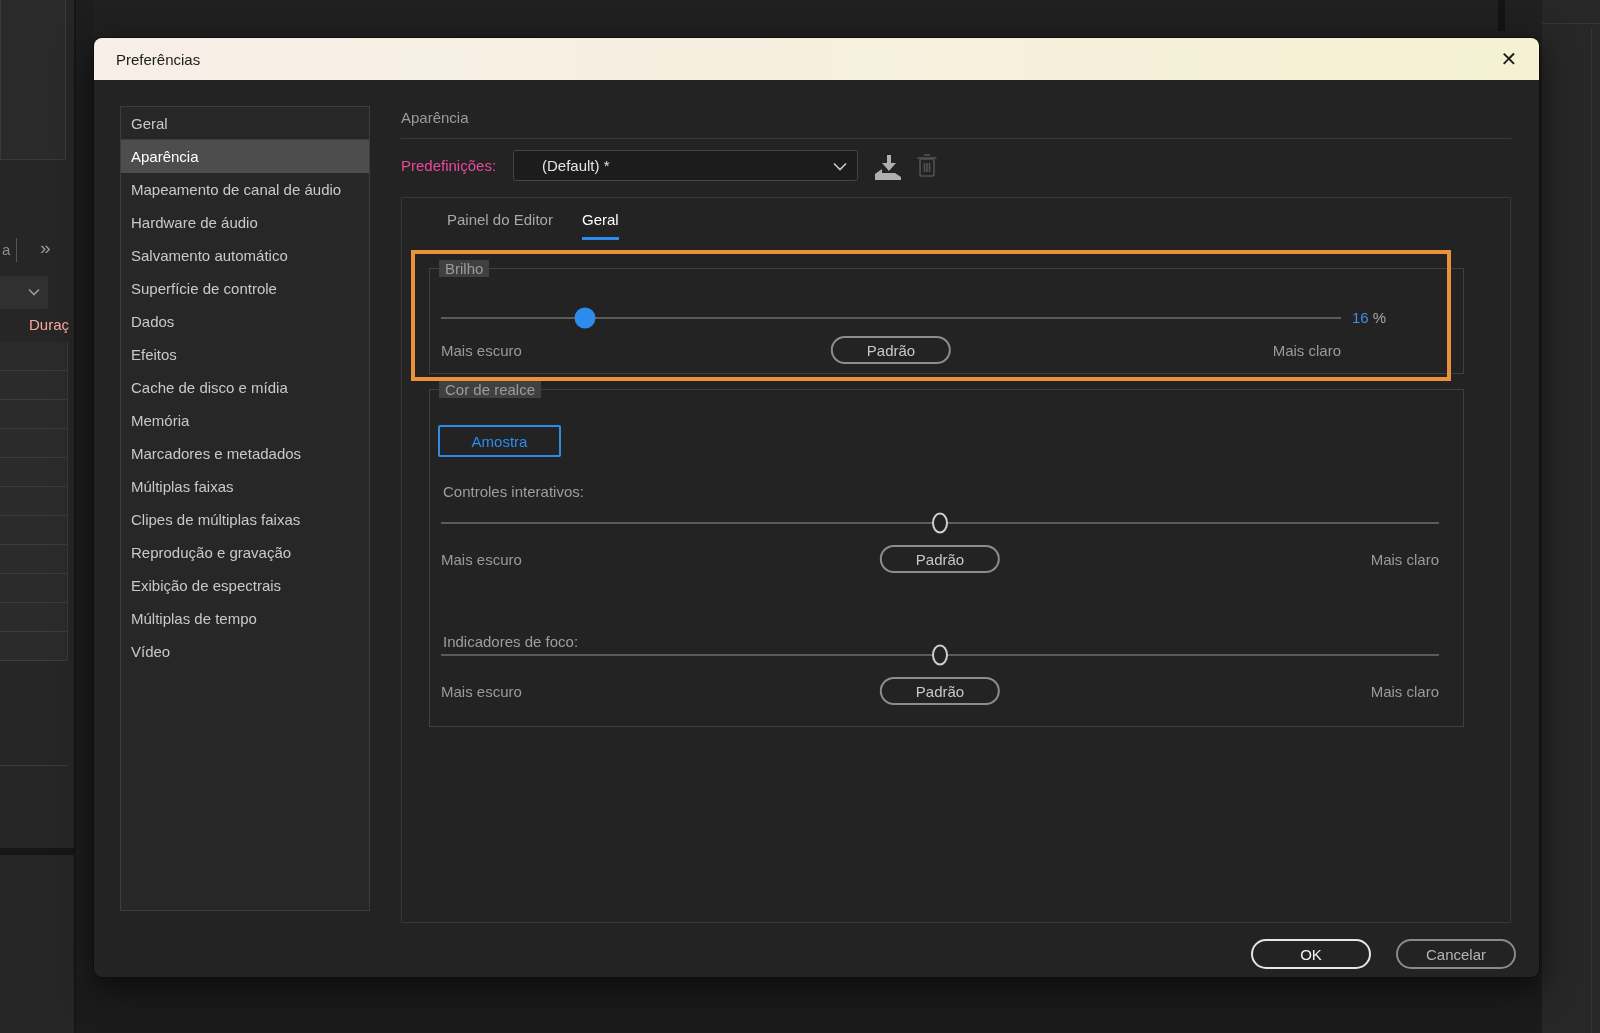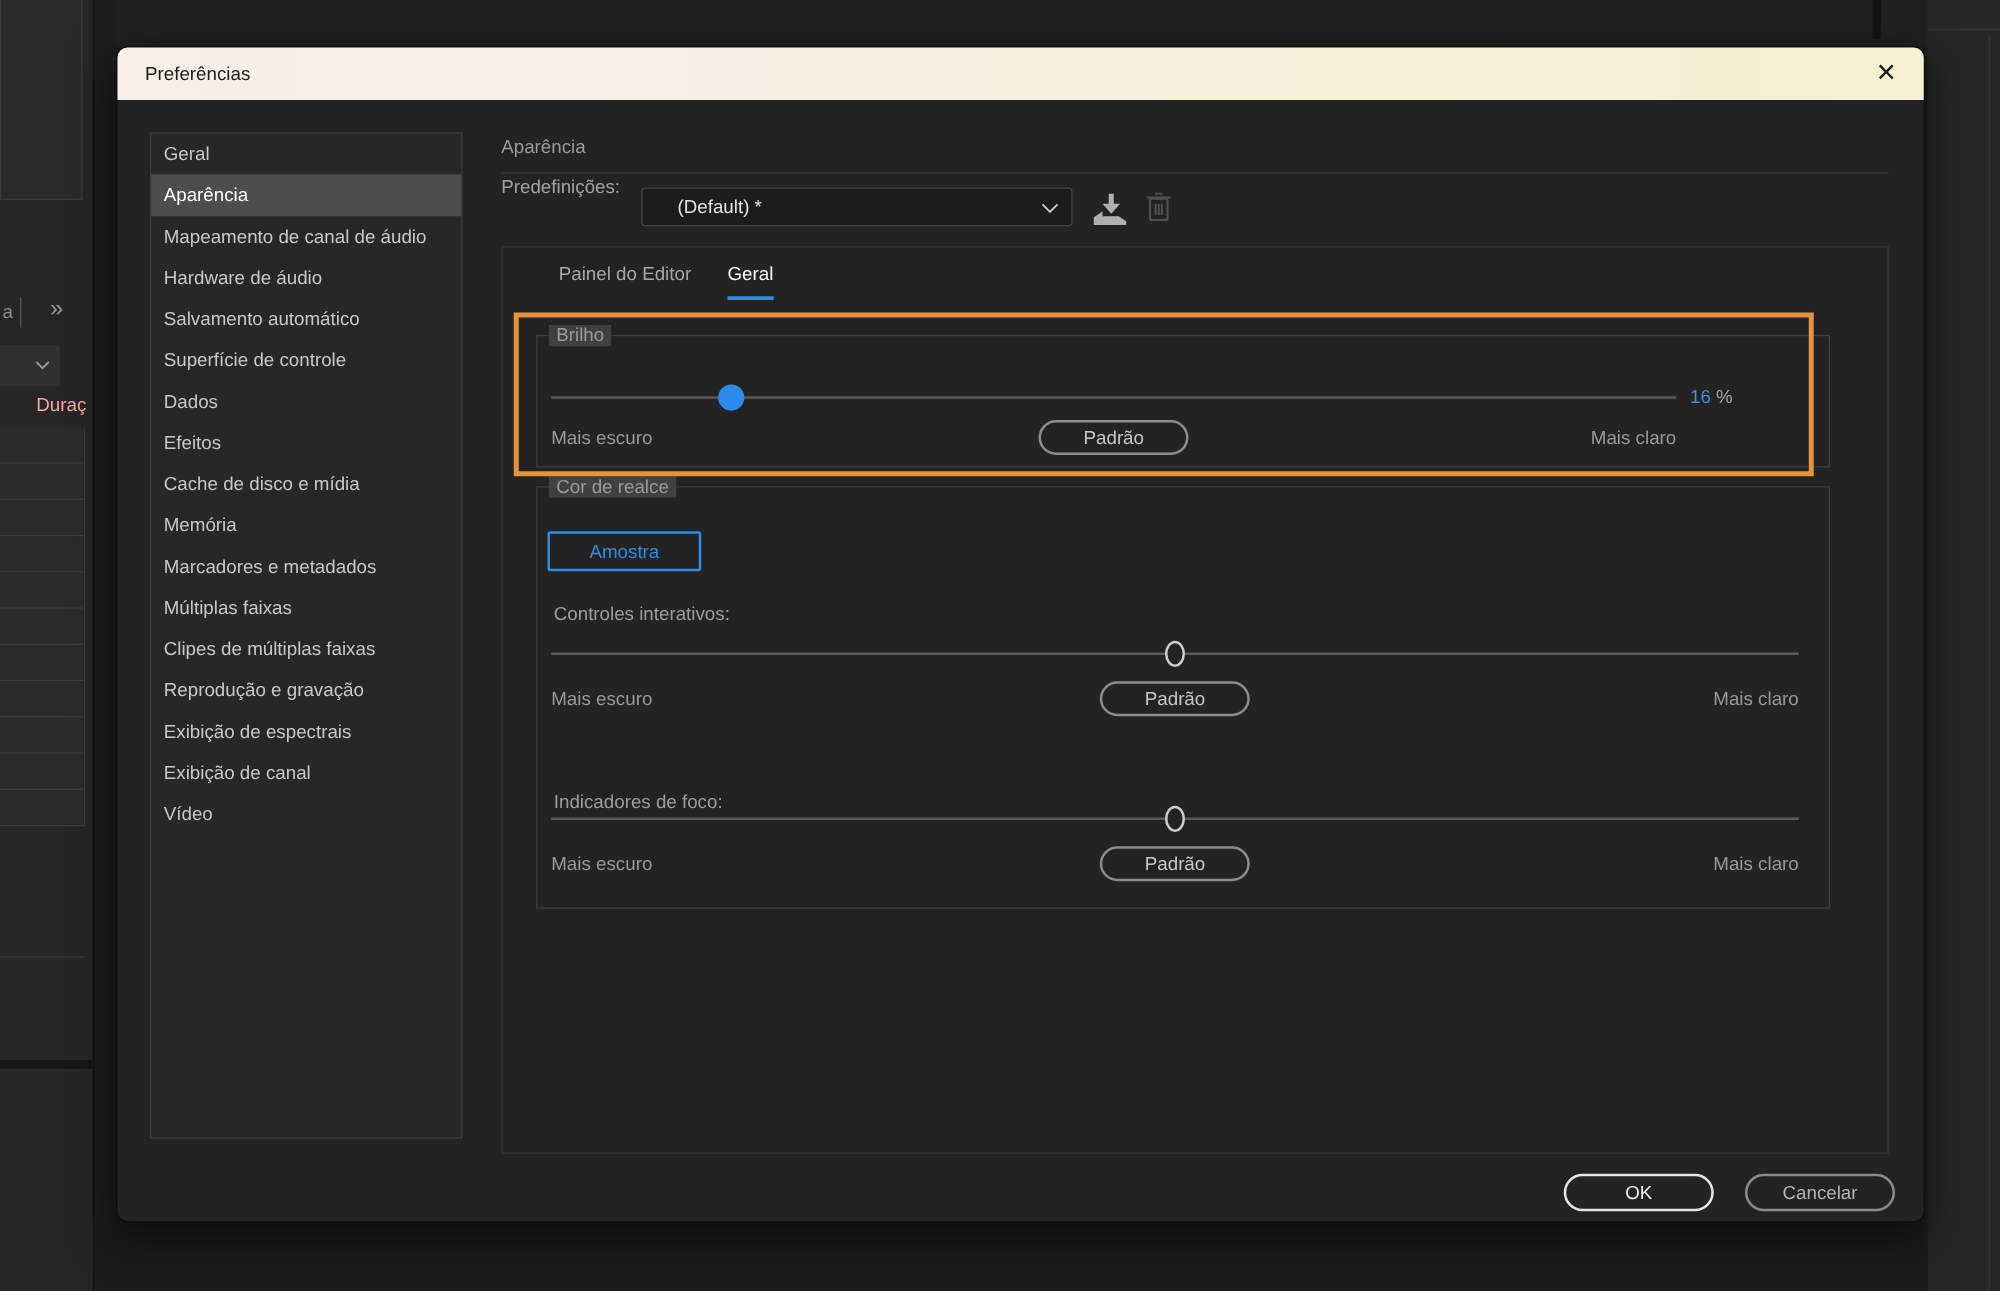--- a/index.html
+++ b/index.html
@@ -56,21 +56,21 @@
   
   .sidebar { left:26px; top:68px; width:250px; height:805px; background:#272727; border:1px solid #3d3d3d; }
   .side-item { height:33px; line-height:33px; padding-left:10px; font-size:15px; color:#c9c9c9; white-space:nowrap; overflow:hidden; }
   .side-item.first { border-bottom:1px solid #3d3d3d; }
   .side-item.selected { background:#4d4d4d; color:#ffffff; }
 
   
   .heading { left:307px; top:71px; font-size:15px; color:#9b9b9b; }
   .sep1 { left:307px; top:100px; width:1110px; height:1px; background:#383838; }
 
-  .presets-label { left:307px; top:96px; height:31px; line-height:31px; font-size:15px; color:#a3a3a3; }
+  .presets-label { left:307px; top:112px; height:31px; line-height:31px; font-size:15px; color:#ec4899; }
   .dropdown {
     left:419px; top:112px; width:345px; height:31px;
     background:#1c1c1c; border:1px solid #454545; border-radius:3px;
     display:flex; align-items:center;
   }
   .dropdown .dd-value { margin-left:28px; font-size:15px; color:#e4e4e4; }
   .dropdown .dd-chev { position:absolute; right:10px; top:11px; }
   .icon-btn { top:114px; width:36px; height:28px; }
 
   .tabpanel { left:307px; top:159px; width:1110px; height:726px; border:1px solid #383838;padding-left:32px; }
@@ -171,21 +171,21 @@
     <div class="side-item">Superfície de controle</div>
     <div class="side-item">Dados</div>
     <div class="side-item">Efeitos</div>
     <div class="side-item">Cache de disco e mídia</div>
     <div class="side-item">Memória</div>
     <div class="side-item">Marcadores e metadados</div>
     <div class="side-item">Múltiplas faixas</div>
     <div class="side-item">Clipes de múltiplas faixas</div>
     <div class="side-item">Reprodução e gravação</div>
     <div class="side-item">Exibição de espectrais</div>
-    <div class="side-item">Exibição de canal</div>
+    <div class="side-item">Múltiplas de tempo</div>
     <div class="side-item">Vídeo</div>
   </div>
 
   <div class="abs heading">Aparência</div>
   <div class="abs sep1"></div>
 
   <div class="abs presets-label">Predefinições:</div>
   <div class="abs dropdown">
     <span class="dd-value">(Default) *</span>
     <svg class="dd-chev" width="14" height="9" viewBox="0 0 14 9">

